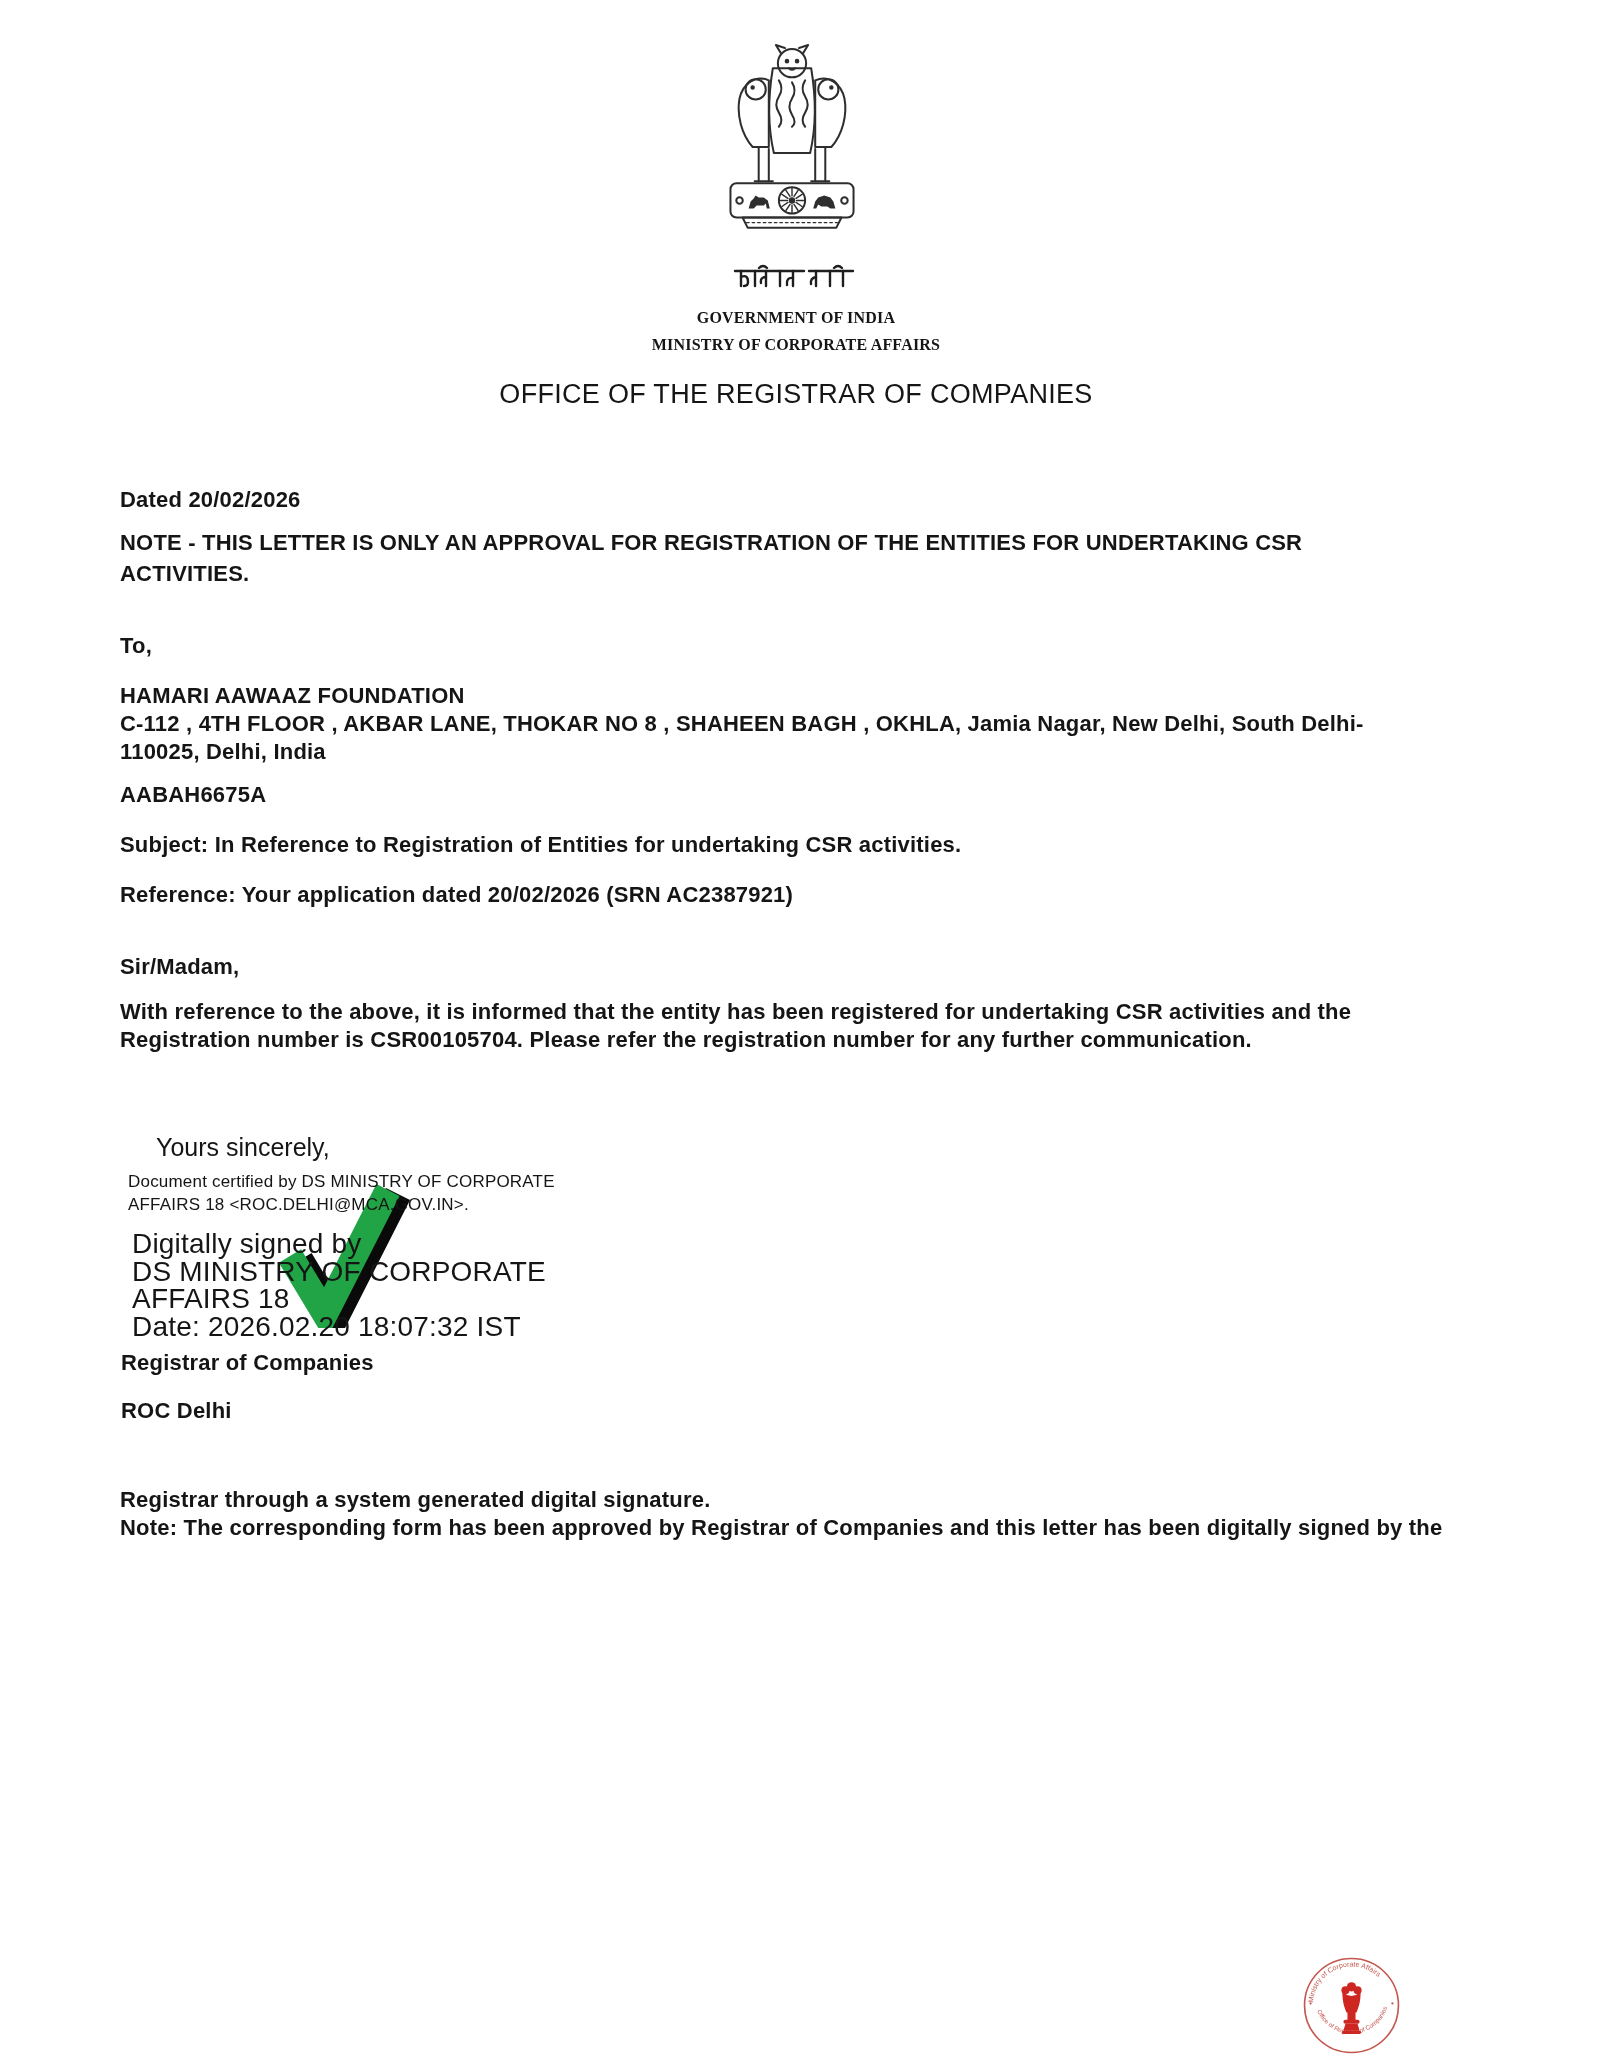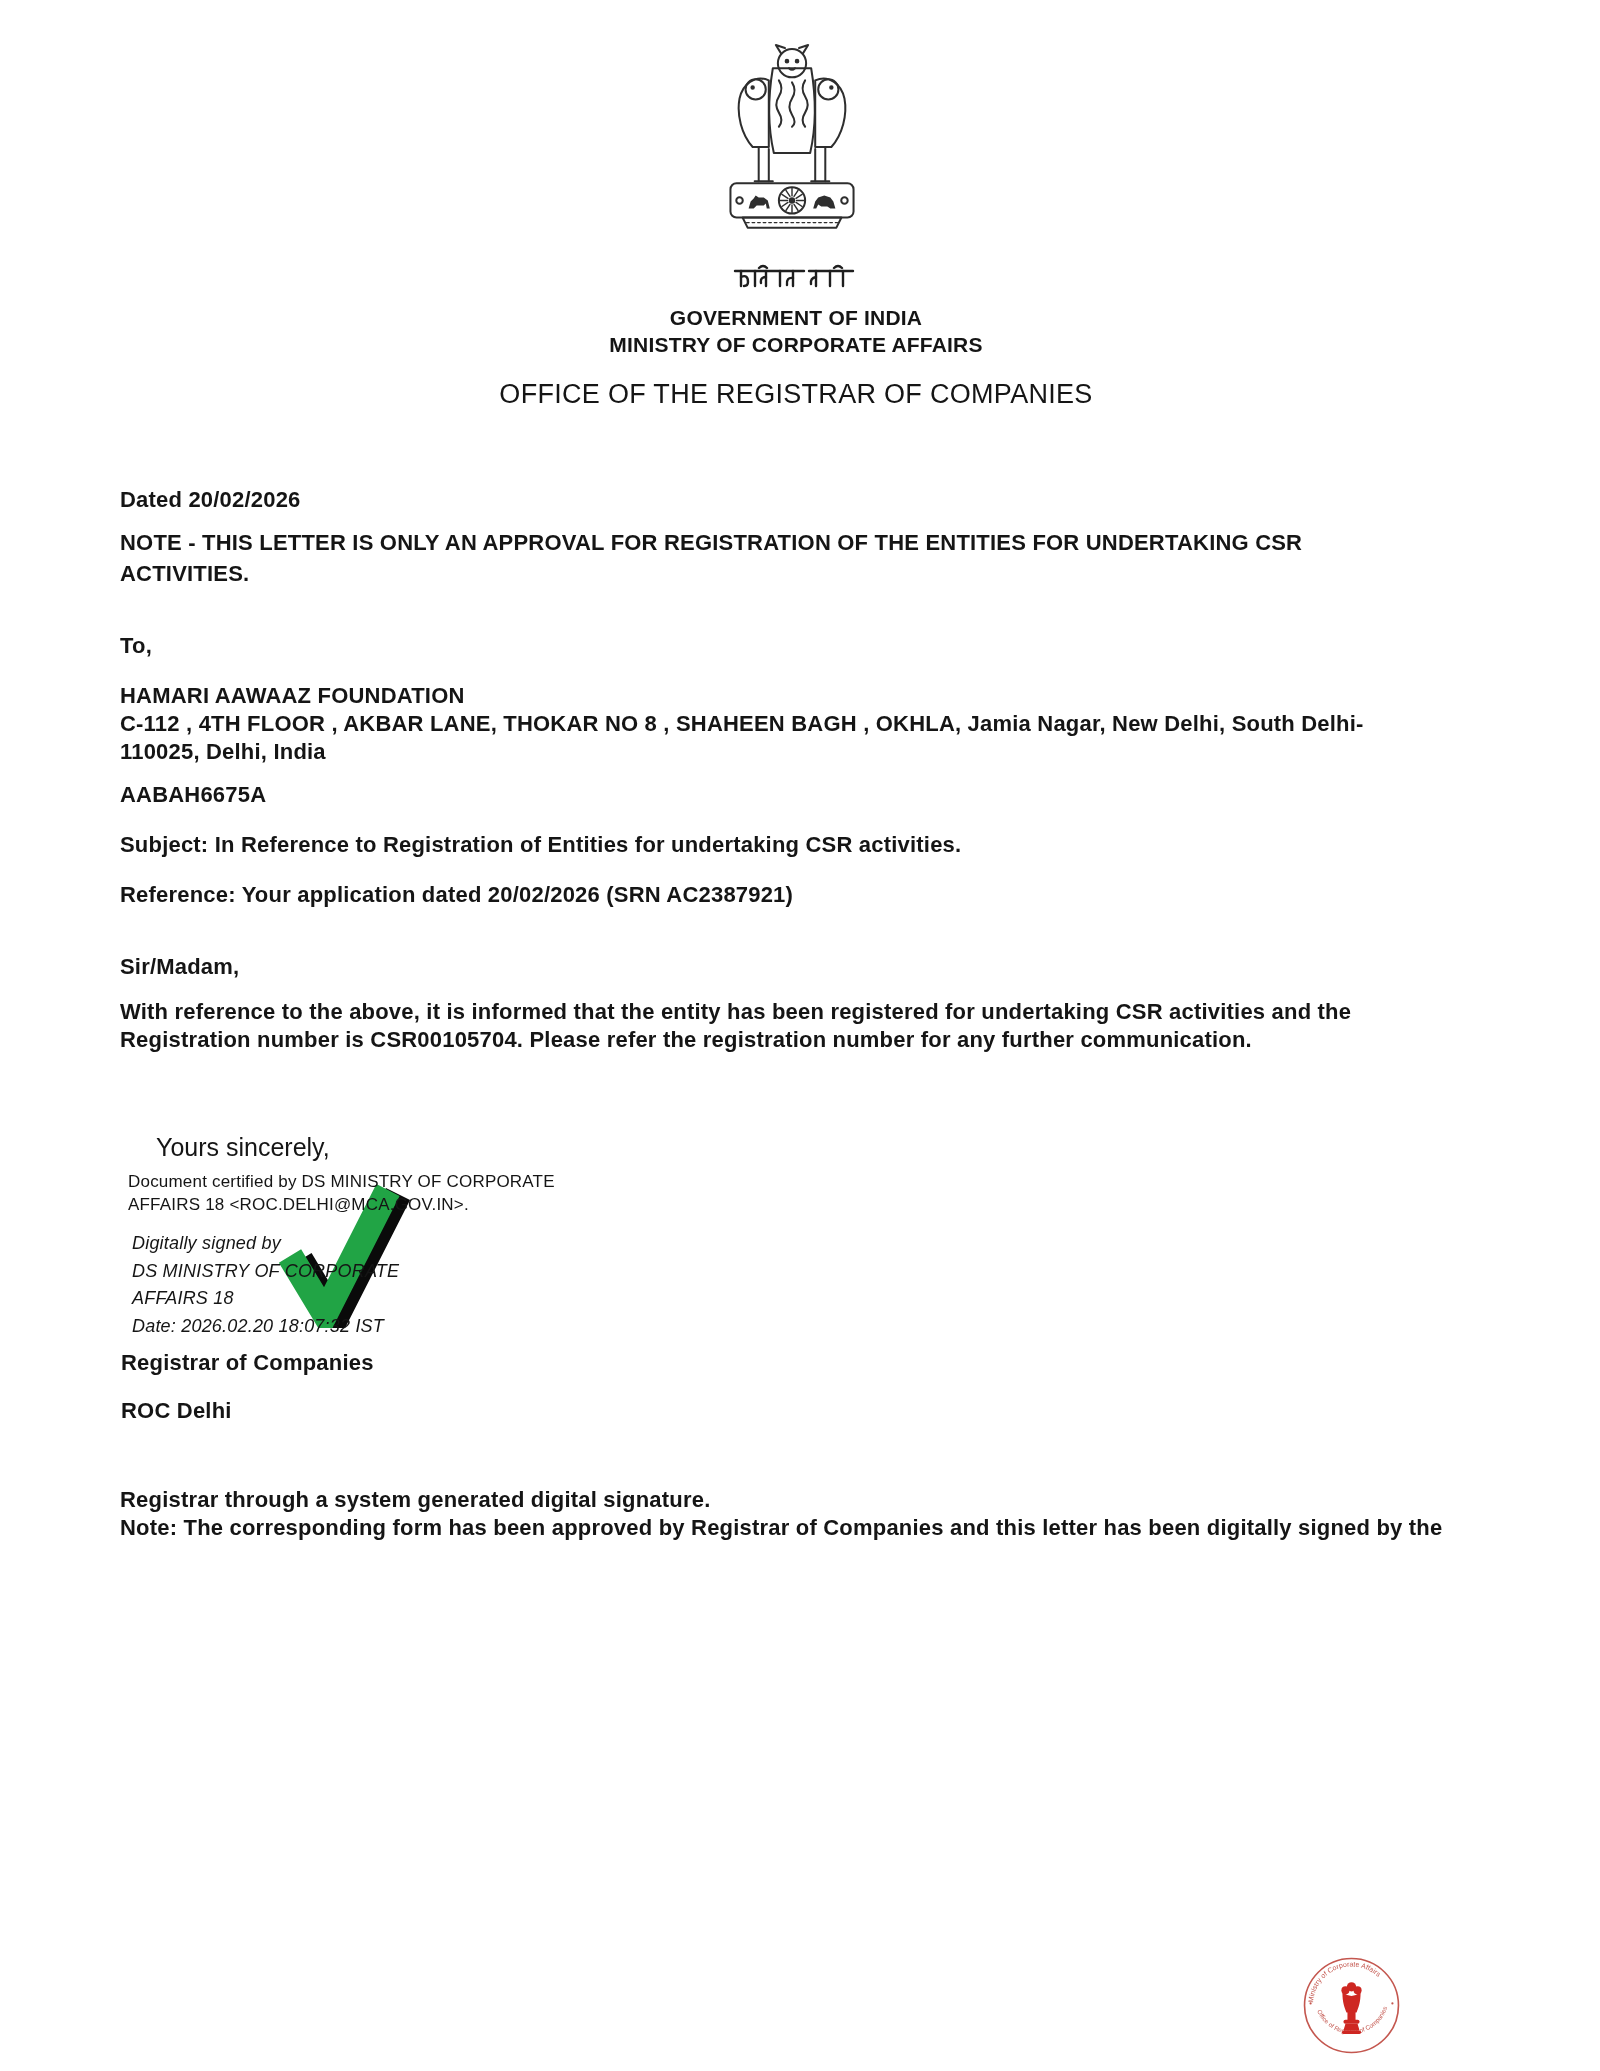--- a/index.html
+++ b/index.html
@@ -3,27 +3,27 @@
 <meta charset="utf-8">
 <style>
   html,body{margin:0;padding:0;background:#ffffff;}
   .page{
     position:relative;width:1600px;height:2071px;background:#ffffff;
     font-family:"Liberation Sans","DejaVu Sans",sans-serif;color:#151515;
     overflow:hidden;
   }
   .abs{position:absolute;}
   .center-text{left:0;width:1592px;text-align:center;}
-  .hdr-bold{font-size:21px;font-weight:bold;line-height:27px;letter-spacing:0.2px;}
+  .hdr-bold{font-size:16px;font-weight:bold;line-height:27px;letter-spacing:0.2px;font-family:Liberation Serif, serif;}
   .office{font-size:27px;line-height:30px;letter-spacing:0.3px;}
   .body-txt{font-size:22px;line-height:31px;letter-spacing:0.2px;white-space:nowrap;font-weight:bold;}
   .tight{line-height:28px;}
   .closing{font-size:25px;line-height:30px;margin-left:36px;}
   .cert{font-size:17px;line-height:22.5px;letter-spacing:0.2px;white-space:nowrap;z-index:3;}
-  .dsign{font-size:18px;line-height:27.5px;letter-spacing:0.2px;white-space:nowrap;z-index:3;font-style:italic;}
+  .dsign{font-size:28px;line-height:27.5px;letter-spacing:0.2px;white-space:nowrap;z-index:3;}
   .sig-check{z-index:1;}
   svg{display:block;}
 </style>
 </head>
 <body>
 
 <div class="page">
 
   <svg class="abs" style="left:723px;top:40px;width:138px;height:226px" viewBox="0 0 134 224" role="img">
     <g fill="none" stroke="#2e2e2e" stroke-width="2" stroke-linecap="round" stroke-linejoin="round">

